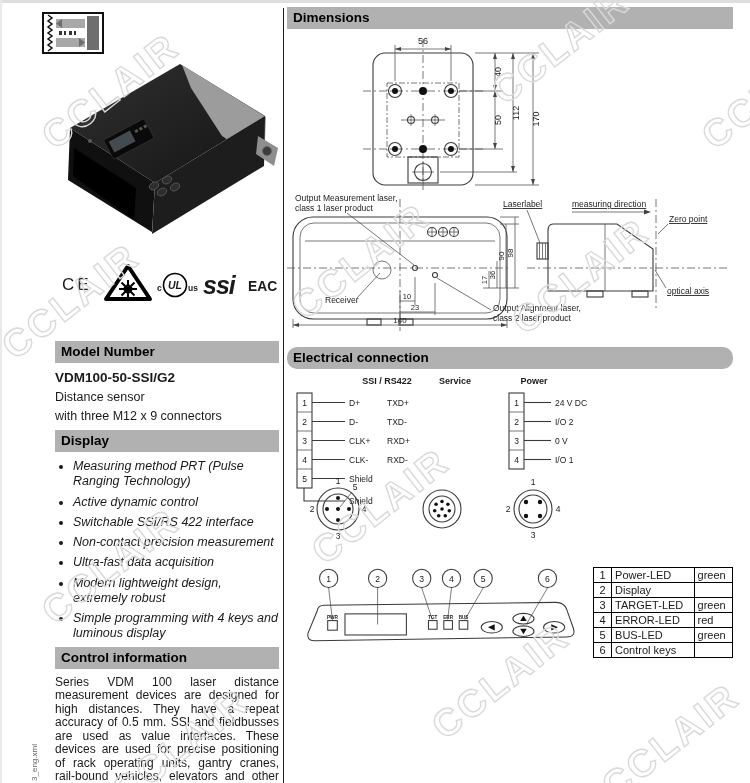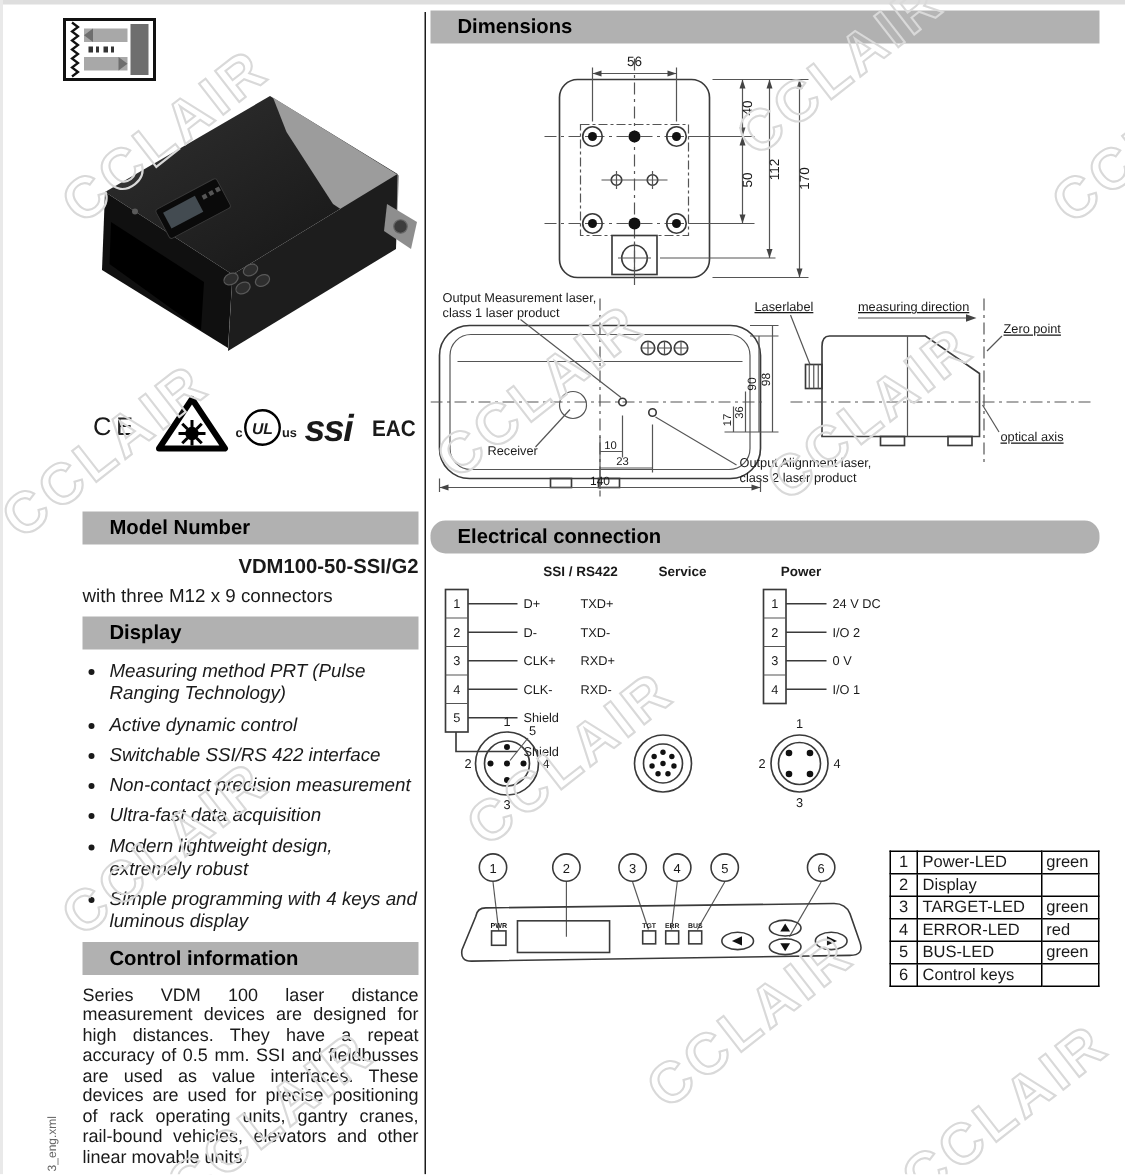--- a/index.html
+++ b/index.html
@@ -11,28 +11,28 @@
   
   .wm{position:absolute;font-size:38px;font-weight:bold;letter-spacing:3px;
       color:rgba(255,255,255,0.05);-webkit-text-stroke:1.4px #d9d9d9;
       transform:rotate(-38deg);z-index:40;pointer-events:none;white-space:nowrap;}
 
   
   .divider{position:absolute;left:283px;top:8px;width:1px;height:775px;background:#1c1c1c;}
 
   
   .bar{background:#b1b1b1;color:#000;font-weight:bold;font-size:13.5px;
-       height:22px;line-height:22px;padding-left:18px;box-sizing:border-box;}
+       height:22px;line-height:22px;padding-left:6px;box-sizing:border-box;}
 
   
   .logo-box{position:absolute;left:42px;top:12px;}
   .photo-box{position:absolute;left:50px;top:44px;}
   .certs-box{position:absolute;left:60px;top:261px;}
   .left-sections{position:absolute;left:55px;top:341px;width:224px;}
-  .model-name{font-weight:bold;font-size:13.5px;margin-top:7px;text-align:right;}
+  .model-name{font-weight:bold;font-size:13.5px;margin-top:7px;}
   .model-line{font-size:12.5px;margin-top:5px;}
   .features-bar{margin-top:7px;}
   ul.features{margin:7px 0 0 0;padding-left:18px;}
   ul.features li{font-size:12.5px;line-height:1.22;margin-bottom:5px;font-style:italic;}
   .product-bar{margin-top:2px;}
   .product-text{font-size:12px;line-height:1.13;text-align:justify;margin-top:7px;}
 
   .side-note{position:absolute;left:30px;bottom:2px;writing-mode:vertical-rl;
              transform:rotate(180deg);font-size:8px;color:#666;}
 
@@ -151,20 +151,21 @@
         <text x="128" y="30" font-size="8.5" font-weight="bold">us</text>
       </g>
       <text x="143" y="33" font-size="25" font-weight="bold" font-style="italic" letter-spacing="-1">ssi</text>
       <text x="188" y="30" font-size="15" font-weight="bold" transform="scale(0.92,1)" transform-origin="188 30">EAC</text>
     </svg>
   </div>
 
   <div class="left-sections">
     <div class="bar">Model Number</div>
     <div class="model-name">VDM100-50-SSI/G2</div>
+    <div class="model-line">Distance sensor</div>
     <div class="model-line">with three M12 x 9 connectors</div>
 
     <div class="bar features-bar">Display</div>
     <ul class="features">
       <li>Measuring method PRT (Pulse Ranging Technology)</li>
       <li>Active dynamic control</li>
       <li>Switchable SSI/RS 422 interface</li>
       <li>Non-contact precision measurement</li>
       <li>Ultra-fast data acquisition</li>
       <li>Modern lightweight design, extremely robust</li>

